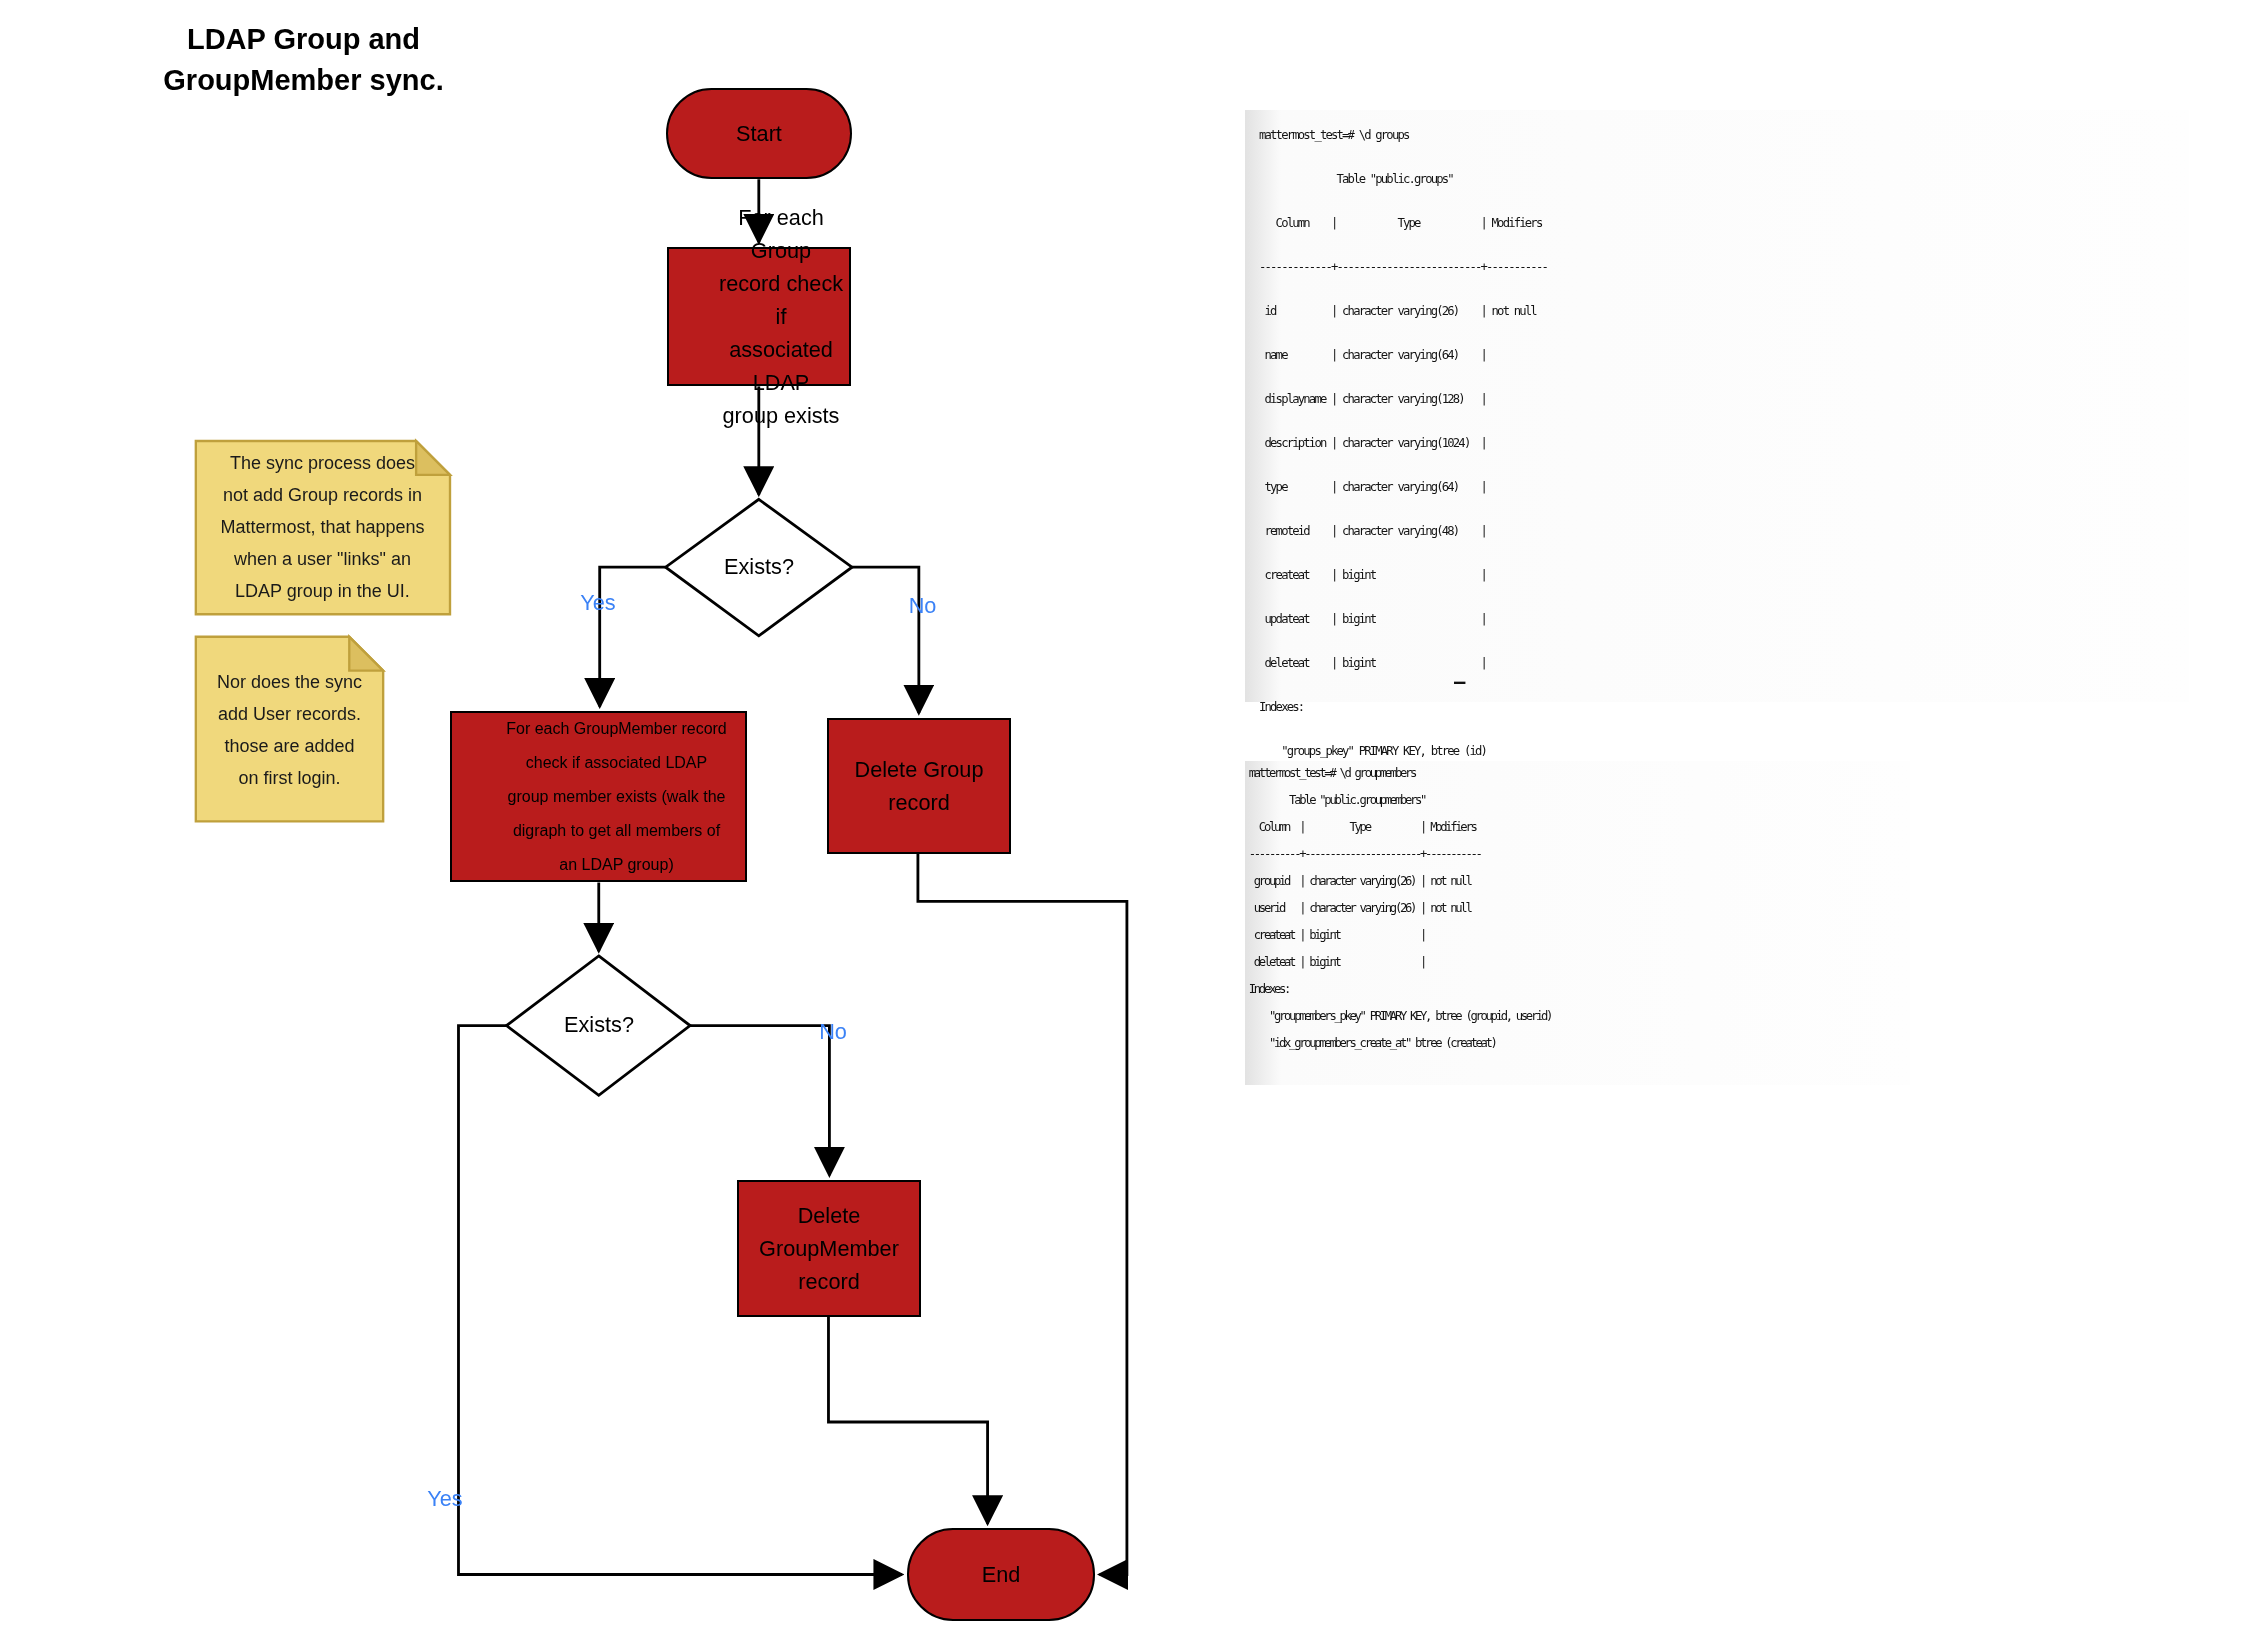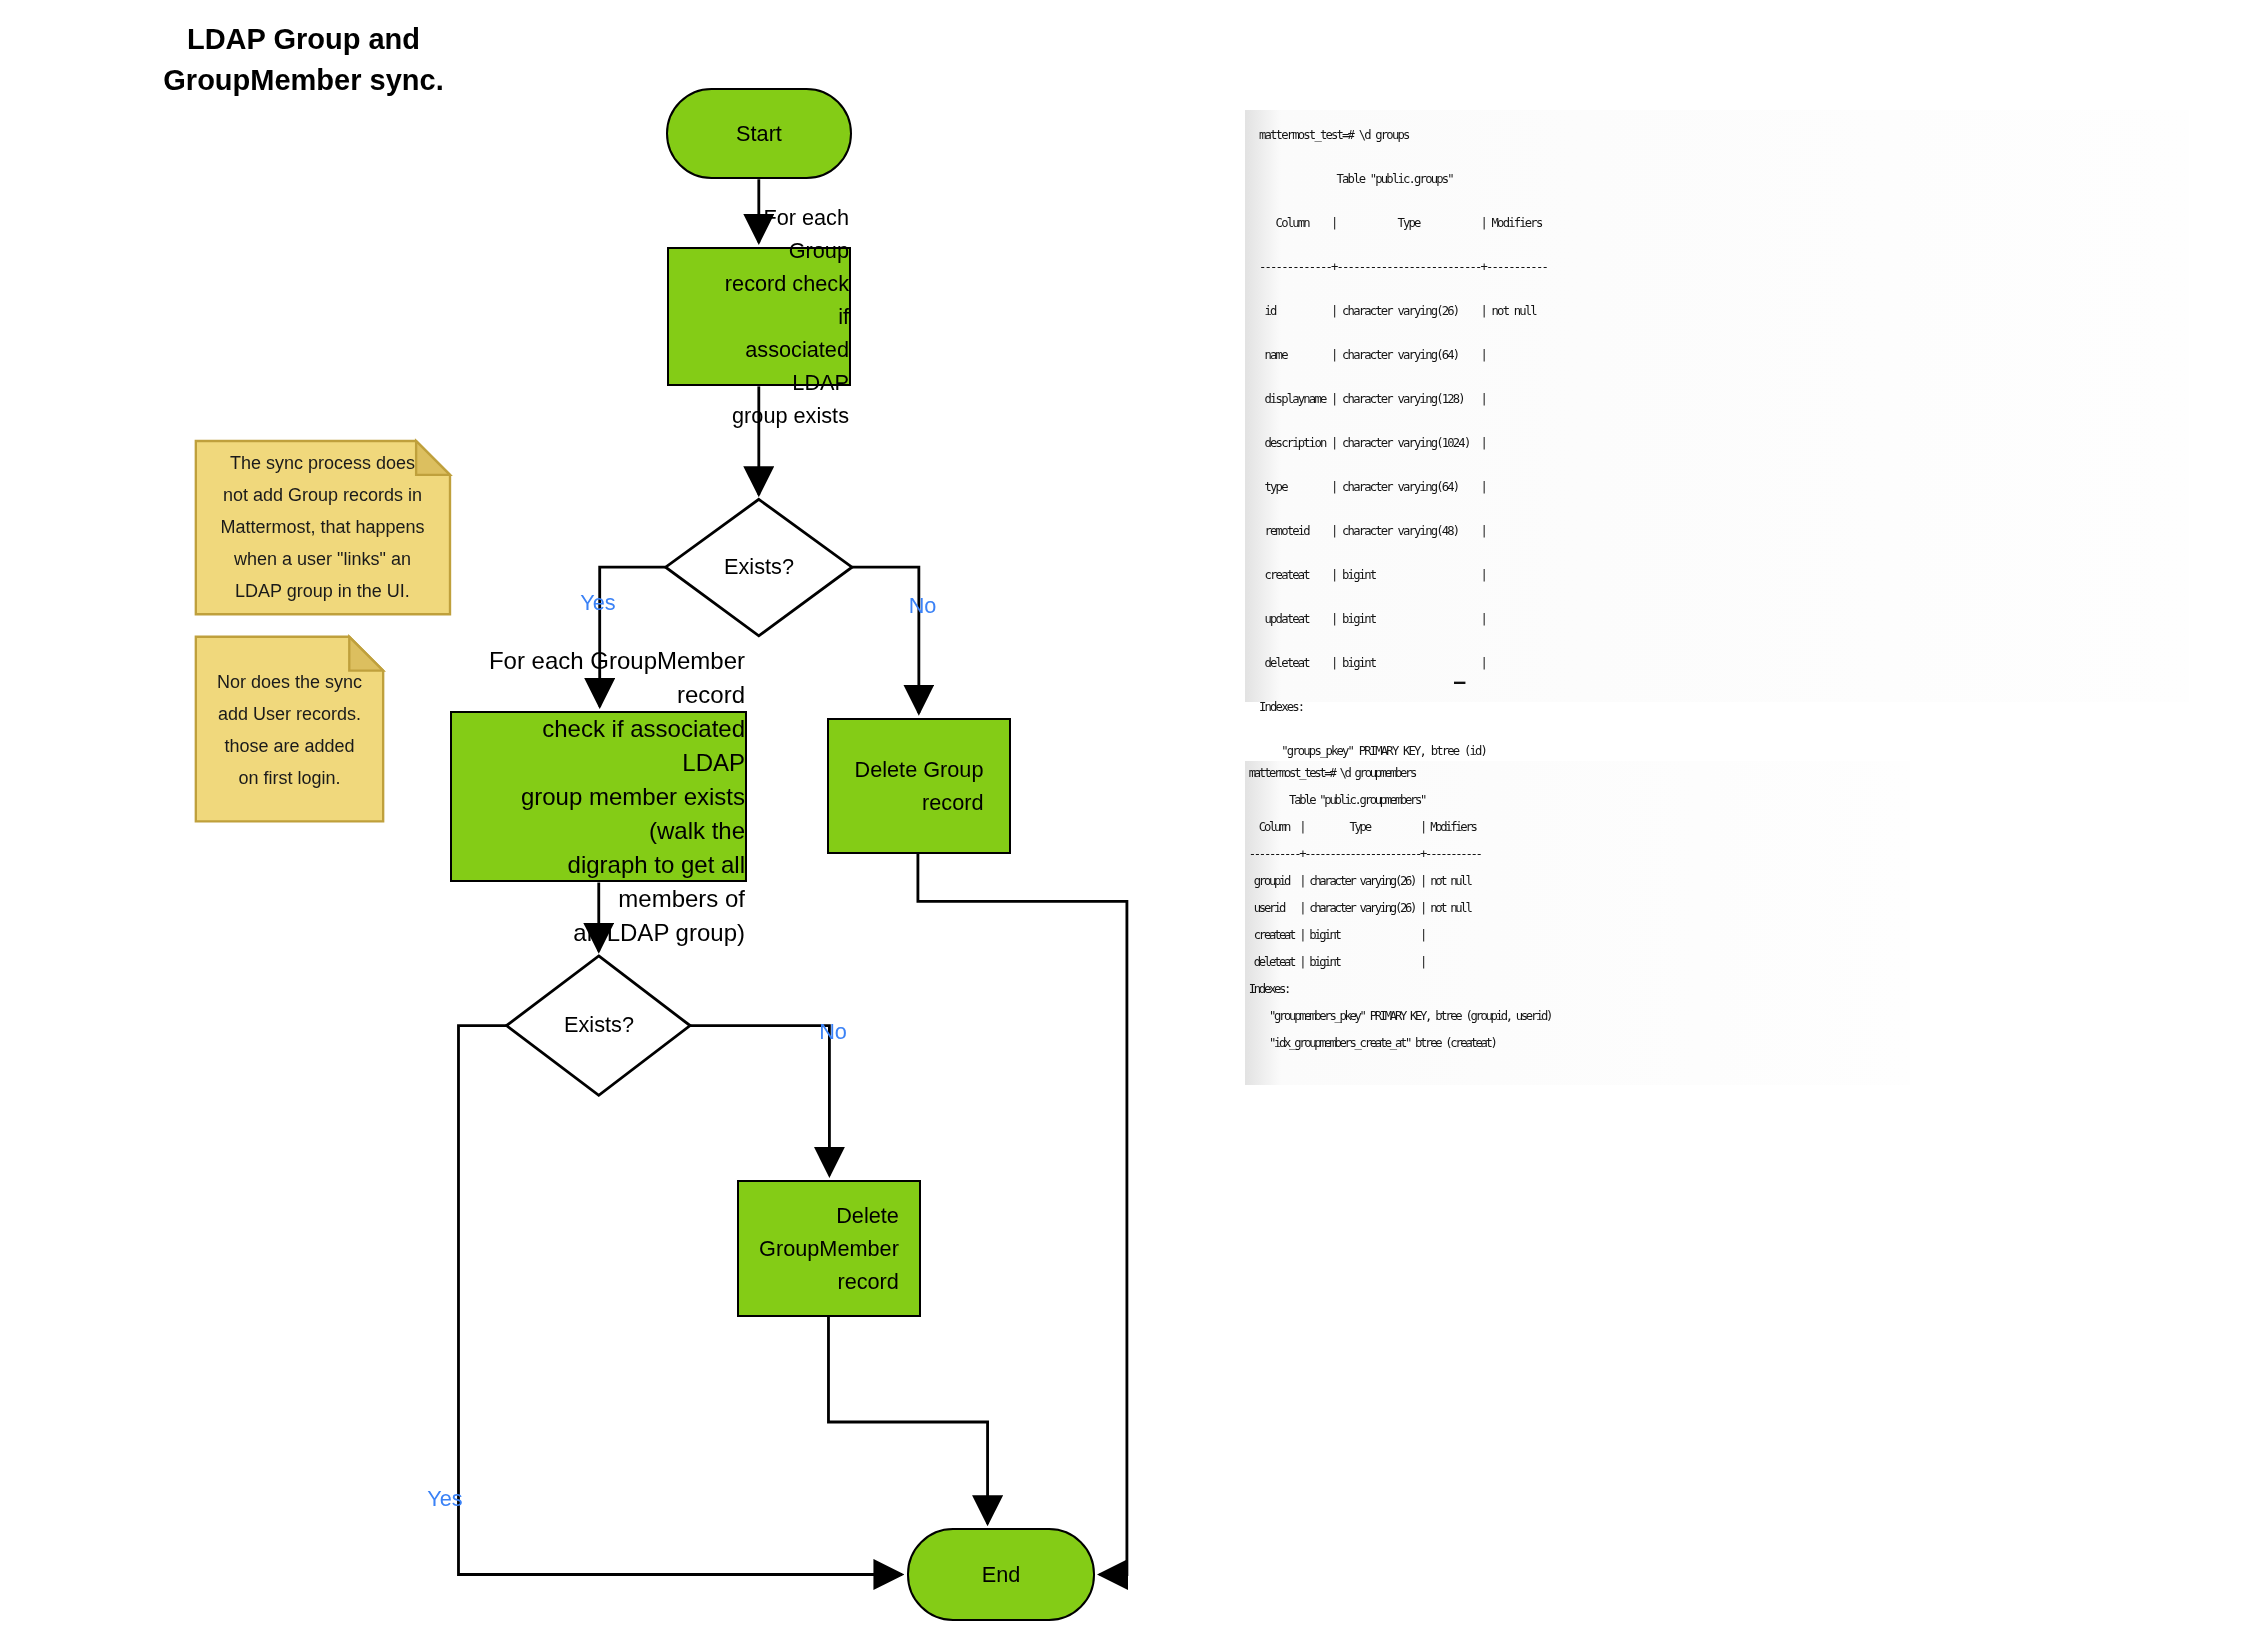--- a/index.html
+++ b/index.html
@@ -15,23 +15,23 @@
   .diagram-title{
     position:absolute;left:120px;top:19px;width:367px;
     text-align:center;font-size:29px;font-weight:bold;line-height:41px;
     white-space:pre-line;color:#000;
   }
   
   svg.layer{position:absolute;left:0;top:0;}
   
   .node{
     position:absolute;box-sizing:border-box;
-    border:2.8px solid #000;background:#84cc16;
+    border:2.8px solid #000;background:#b91c1c;
     display:flex;align-items:center;justify-content:center;
-    text-align:right;font-size:21.7px;line-height:33px;
+    text-align:center;font-size:21.7px;line-height:33px;
     white-space:pre-line;
   }
   .terminator{border-radius:46px;}
   .edge-label{
     position:absolute;font-size:21.7px;color:#3b82f6;text-align:center;
   }
   .diamond-label{
     position:absolute;text-align:center;font-size:21.7px;color:#000;
   }
   
@@ -103,21 +103,21 @@
     <span>For each Group
 record check if
 associated LDAP
 group exists</span>
   </div>
 
   <div class="diamond-label" style="left:665px;top:554px;width:188px;">Exists?</div>
   <div class="edge-label" style="left:565px;top:590px;width:66px;">Yes</div>
   <div class="edge-label" style="left:896px;top:593px;width:53px;">No</div>
 
-  <div class="node" style="left:450px;top:711px;width:297px;height:171px;font-size:24px;line-height:34px;padding-left:36px;">
+  <div class="node" style="left:450px;top:711px;width:297px;height:171px;font-size:16px;line-height:34px;padding-left:36px;">
     <span>For each GroupMember record
 check if associated LDAP
 group member exists (walk the
 digraph to get all members of
 an LDAP group)</span>
   </div>
 
   <div class="node" style="left:827px;top:718px;width:184px;height:136px;">
     <span>Delete Group
 record</span>

